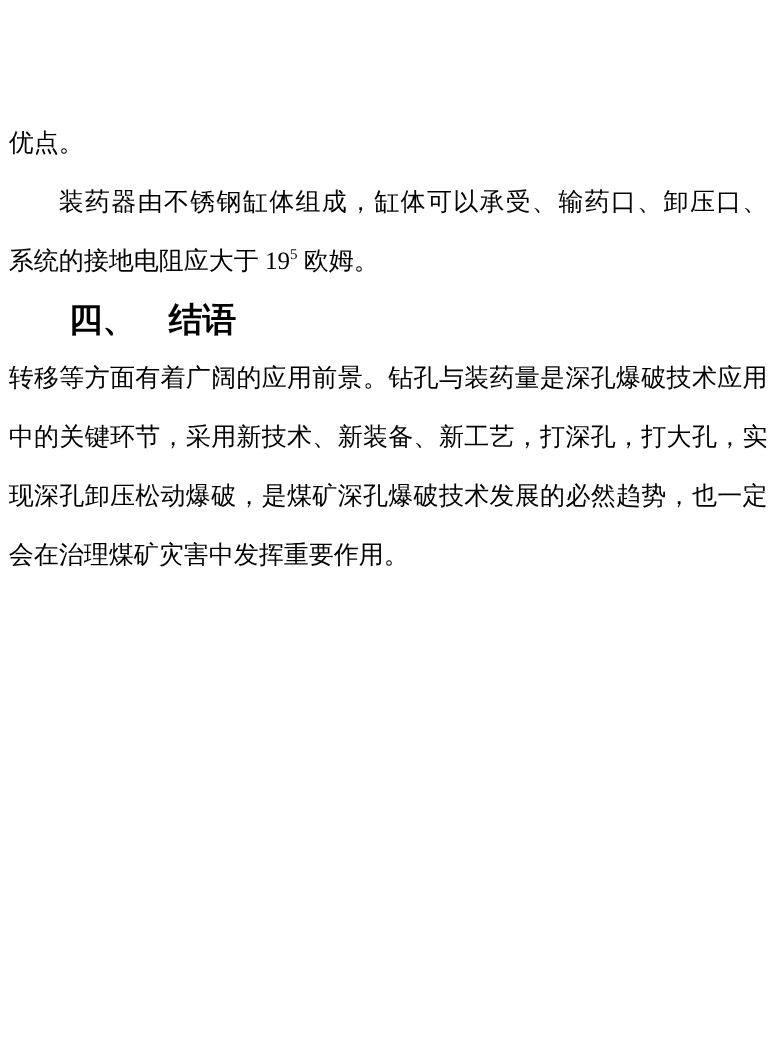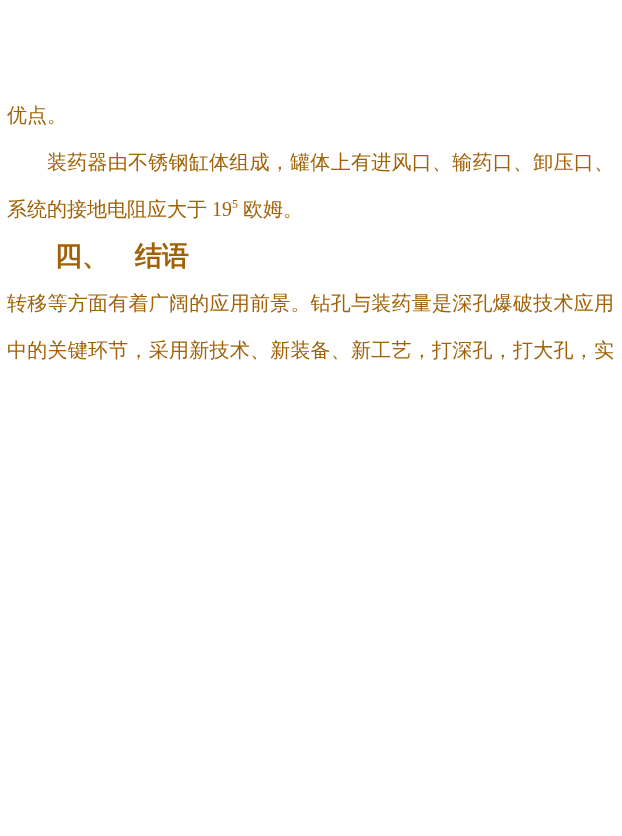--- a/index.html
+++ b/index.html
@@ -5,21 +5,21 @@
   html, body { margin: 0; padding: 0; background: #ffffff; }
   .page {
     position: relative;
     width: 622px;
     height: 836px;
     background: #ffffff;
     box-sizing: border-box;
     padding: 92px 8px 0 7px;
     font-family: "Liberation Serif", "DejaVu Serif", serif;
     font-size: 20px;
-    color: #a16207;
+    color: #000000;
     overflow: hidden;
   }
   .line {
     height: 47px;
     line-height: 47px;
     text-align: left;
     white-space: pre-wrap;
   }
   .justify {
     text-align: justify;
@@ -39,27 +39,29 @@
     vertical-align: super;
   }
 </style>
 </head>
 <body>
 
 <div class="page">
 
   <div class="line">优点。</div>
 
-  <div class="line indent justify">装药器由不锈钢缸体组成，罐体上有进风口、输药口、卸压口、</div>
+  <div class="line indent justify">装药器由不锈钢缸体组成，缸体可以承受、输药口、卸压口、</div>
 
 
   <div class="line"><span>系统的接地电阻应大于 19</span><sup>5</sup><span> 欧姆。</span></div>
 
   <div class="line heading"><span class="h-num">四、</span><span class="h-title">结语</span></div>
 
 
   <div class="line justify">转移等方面有着广阔的应用前景。钻孔与装药量是深孔爆破技术应用</div>
 
   <div class="line justify">中的关键环节，采用新技术、新装备、新工艺，打深孔，打大孔，实</div>
 
+  <div class="line justify">现深孔卸压松动爆破，是煤矿深孔爆破技术发展的必然趋势，也一定</div>
 
+  <div class="line">会在治理煤矿灾害中发挥重要作用。</div>
 
 </div>
 
 </body></html>

